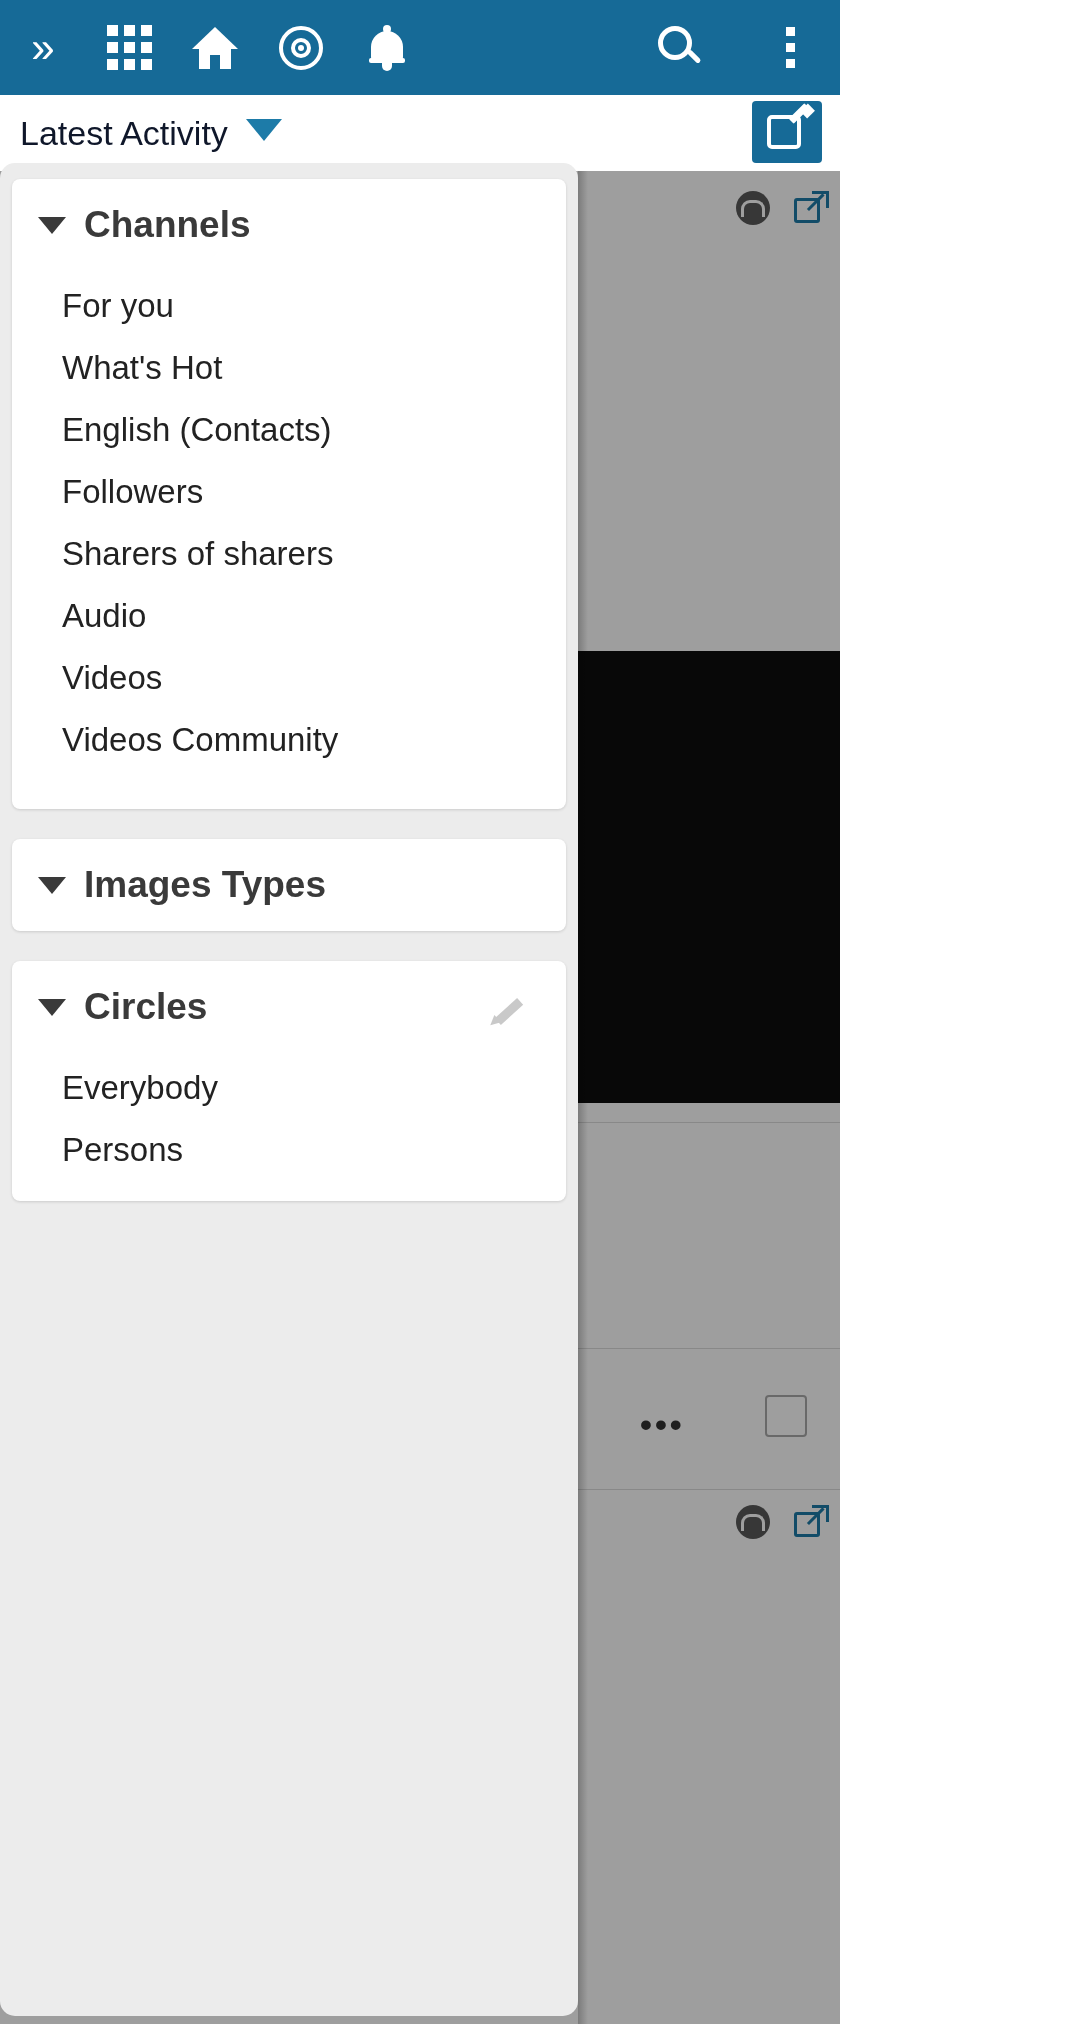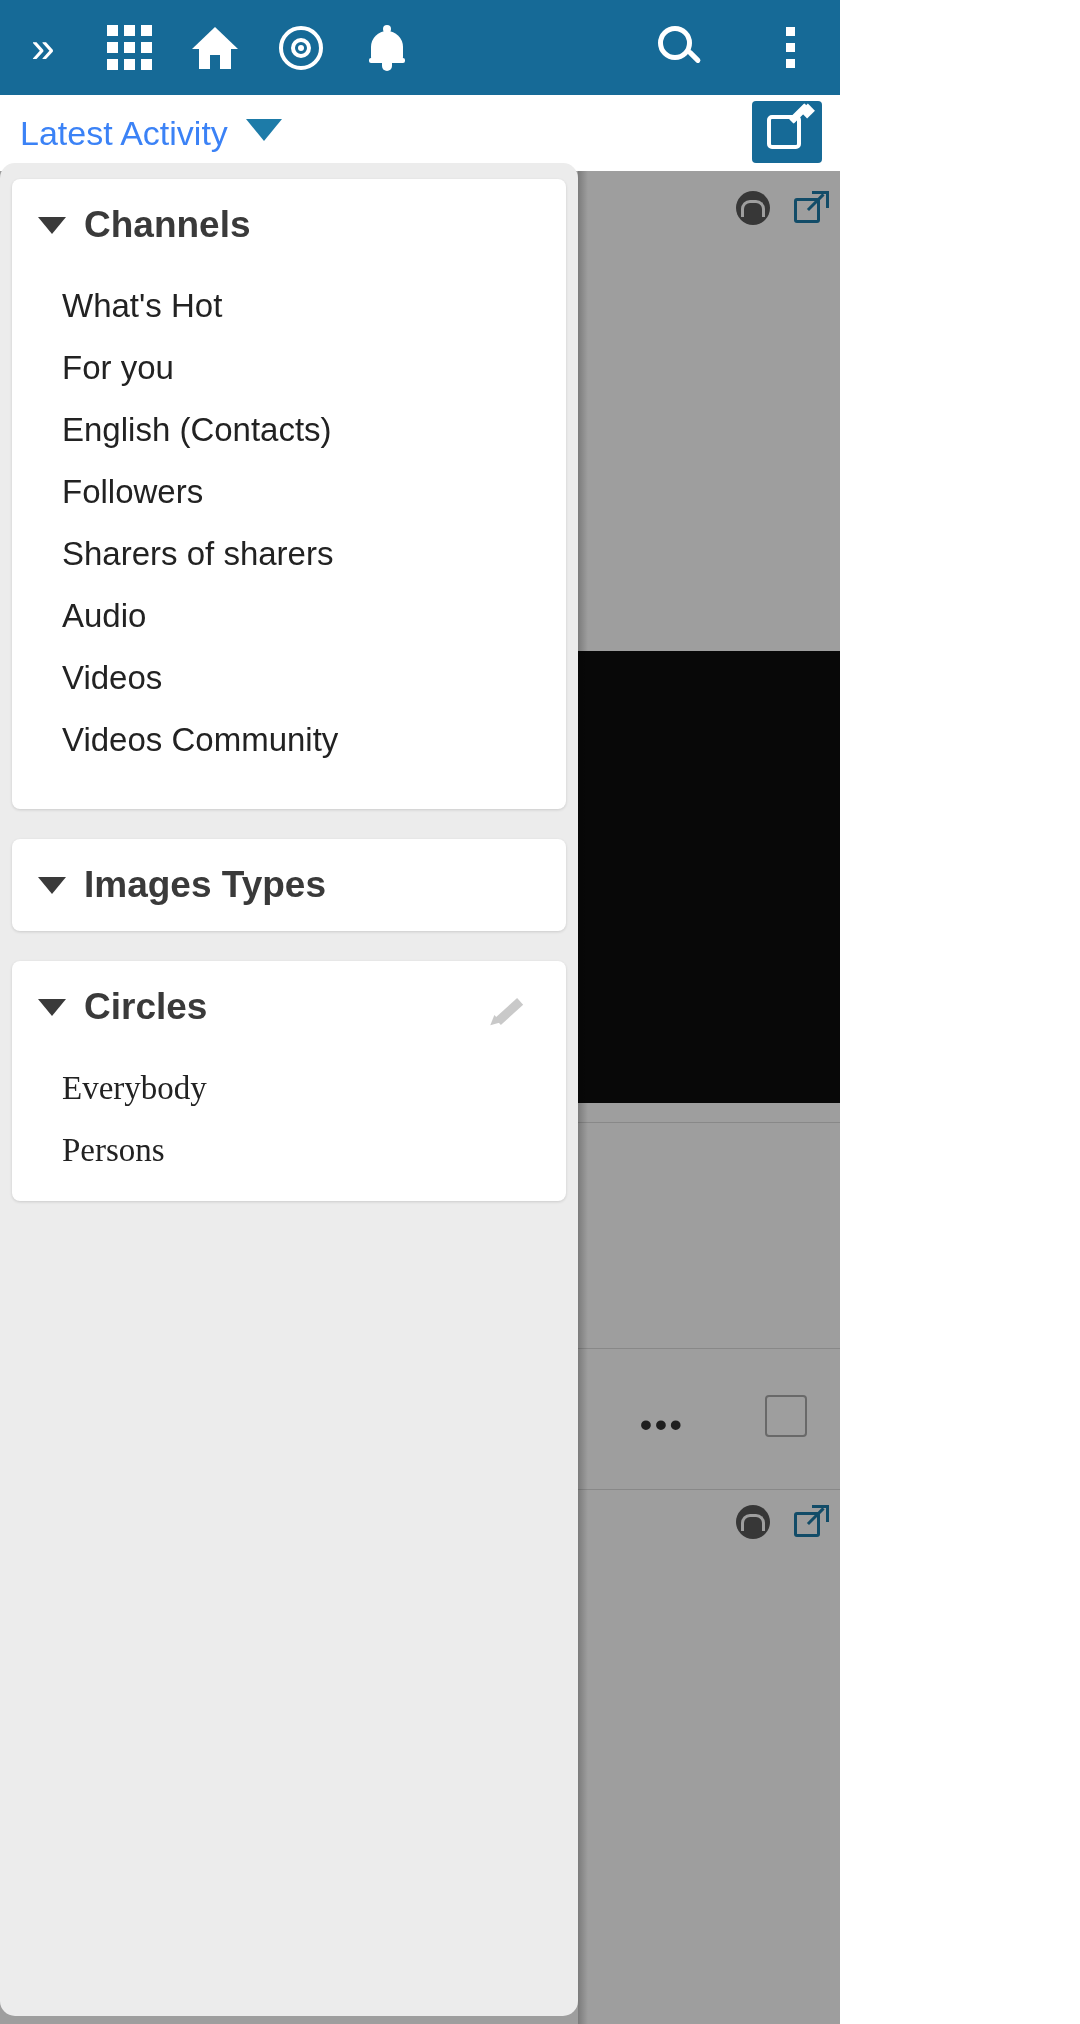--- a/index.html
+++ b/index.html
@@ -80,21 +80,21 @@
   .ic-search { width:44px; height:44px; position:relative; }
   .ic-search .ring { position:absolute; left:0; top:0; width:34px; height:34px; border:5px solid #fff; border-radius:50%; }
   .ic-search .hdl { position:absolute; left:28px; top:28px; width:16px; height:5px; background:#fff; border-radius:3px; transform:rotate(45deg); }
 
   .ic-kebab { display:flex; flex-direction:column; gap:7px; align-items:center; }
   .ic-kebab i { width:9px; height:9px; background:#fff; display:block; }
 
   
   .tabbar { position:absolute; left:0; top:95px; width:840px; height:76px; background:#fff; z-index:40; }
   .tab { position:absolute; left:20px; top:0; height:76px; display:flex; align-items:center; }
-  .tab-label { color:#3b82f6; font-size:34px; }
+  .tab-label { color:#0f172a; font-size:34px; }
   .tab-underline { position:absolute; left:18px; bottom:0; width:202px; height:5px; background:#1d7ba8; }
   .tab-caret { position:absolute; left:246px; top:24px; width:0; height:0; border-left:18px solid transparent; border-right:18px solid transparent; border-top:22px solid #1d7ba8; }
   .compose-btn { position:absolute; right:18px; top:6px; width:70px; height:62px; background:#166a97; border-radius:4px; display:flex; align-items:center; justify-content:center; }
   .ic-compose { position:relative; width:40px; height:38px; }
   .ic-compose .frame { position:absolute; left:0; top:2px; width:34px; height:34px; border:4px solid #fff; border-radius:5px; }
   .ic-compose .pen { position:absolute; right:-3px; top:-3px; width:22px; height:7px; background:#fff; transform:rotate(-45deg); border-radius:1px; }
   .ic-compose .pen2 { position:absolute; right:-6px; top:-7px; width:11px; height:10px; background:#fff; transform:rotate(-45deg); }
 
   
   .drawer { position:absolute; left:0; top:163px; width:578px; height:1853px; background:#ececec; z-index:60; overflow:hidden;border-radius:15px; }
@@ -109,21 +109,21 @@
   .pencil .tip { position:absolute; left:1px; top:22px; width:0; height:0; border-top:5px solid transparent; border-bottom:5px solid transparent; border-right:10px solid #c9c9c9; transform:rotate(-42deg); }
 
   .p-item { height:62px; display:flex; align-items:center; padding-left:50px; font-size:33px; color:#222; position:relative; }
   .p-item.selected { background:#f6f6f6; padding-left:44px; }
   .p-item.selected:before { content:""; position:absolute; left:0; top:0; width:6px; height:100%; background:#1d7ba8; }
   .chan-list .p-item { height:62px; }
   .chan-list { padding:4px 0 38px 0; }
   .acct-list { padding:0 0 36px 0; }
   .circ-list { padding:4px 0 20px 0; }
   .acct-list .p-item { height:62px; }
-  .circ-list .p-item { height:62px;font-family:Liberation Serif, serif; }
+  .circ-list .p-item { height:62px; }
 
   
   .drawer-shadow { position:absolute; left:578px; top:171px; width:10px; height:1853px; z-index:61;
     background:linear-gradient(90deg, rgba(0,0,0,0.22), rgba(0,0,0,0)); }
 
   
   .right-gutter { position:absolute; left:840px; top:0; width:240px; height:2024px; background:#ffffff; z-index:70; }
 </style>
 </head>
 <body>
@@ -258,24 +258,24 @@
 
   <div class="drawer">
 
     <div class="panel panel-first">
       <div class="panel-head">
         <span class="panel-caret"></span>
         <span class="panel-title">Channels</span>
       </div>
       <div class="chan-list">
         <div class="p-item">
+            <span>For you</span>
+          </div>
+        <div class="p-item">
             <span>What's Hot</span>
-          </div>
-        <div class="p-item">
-            <span>For you</span>
           </div>
         <div class="p-item">
             <span>English (Contacts)</span>
           </div>
         <div class="p-item">
             <span>Followers</span>
           </div>
         <div class="p-item">
             <span>Sharers of sharers</span>
           </div>

